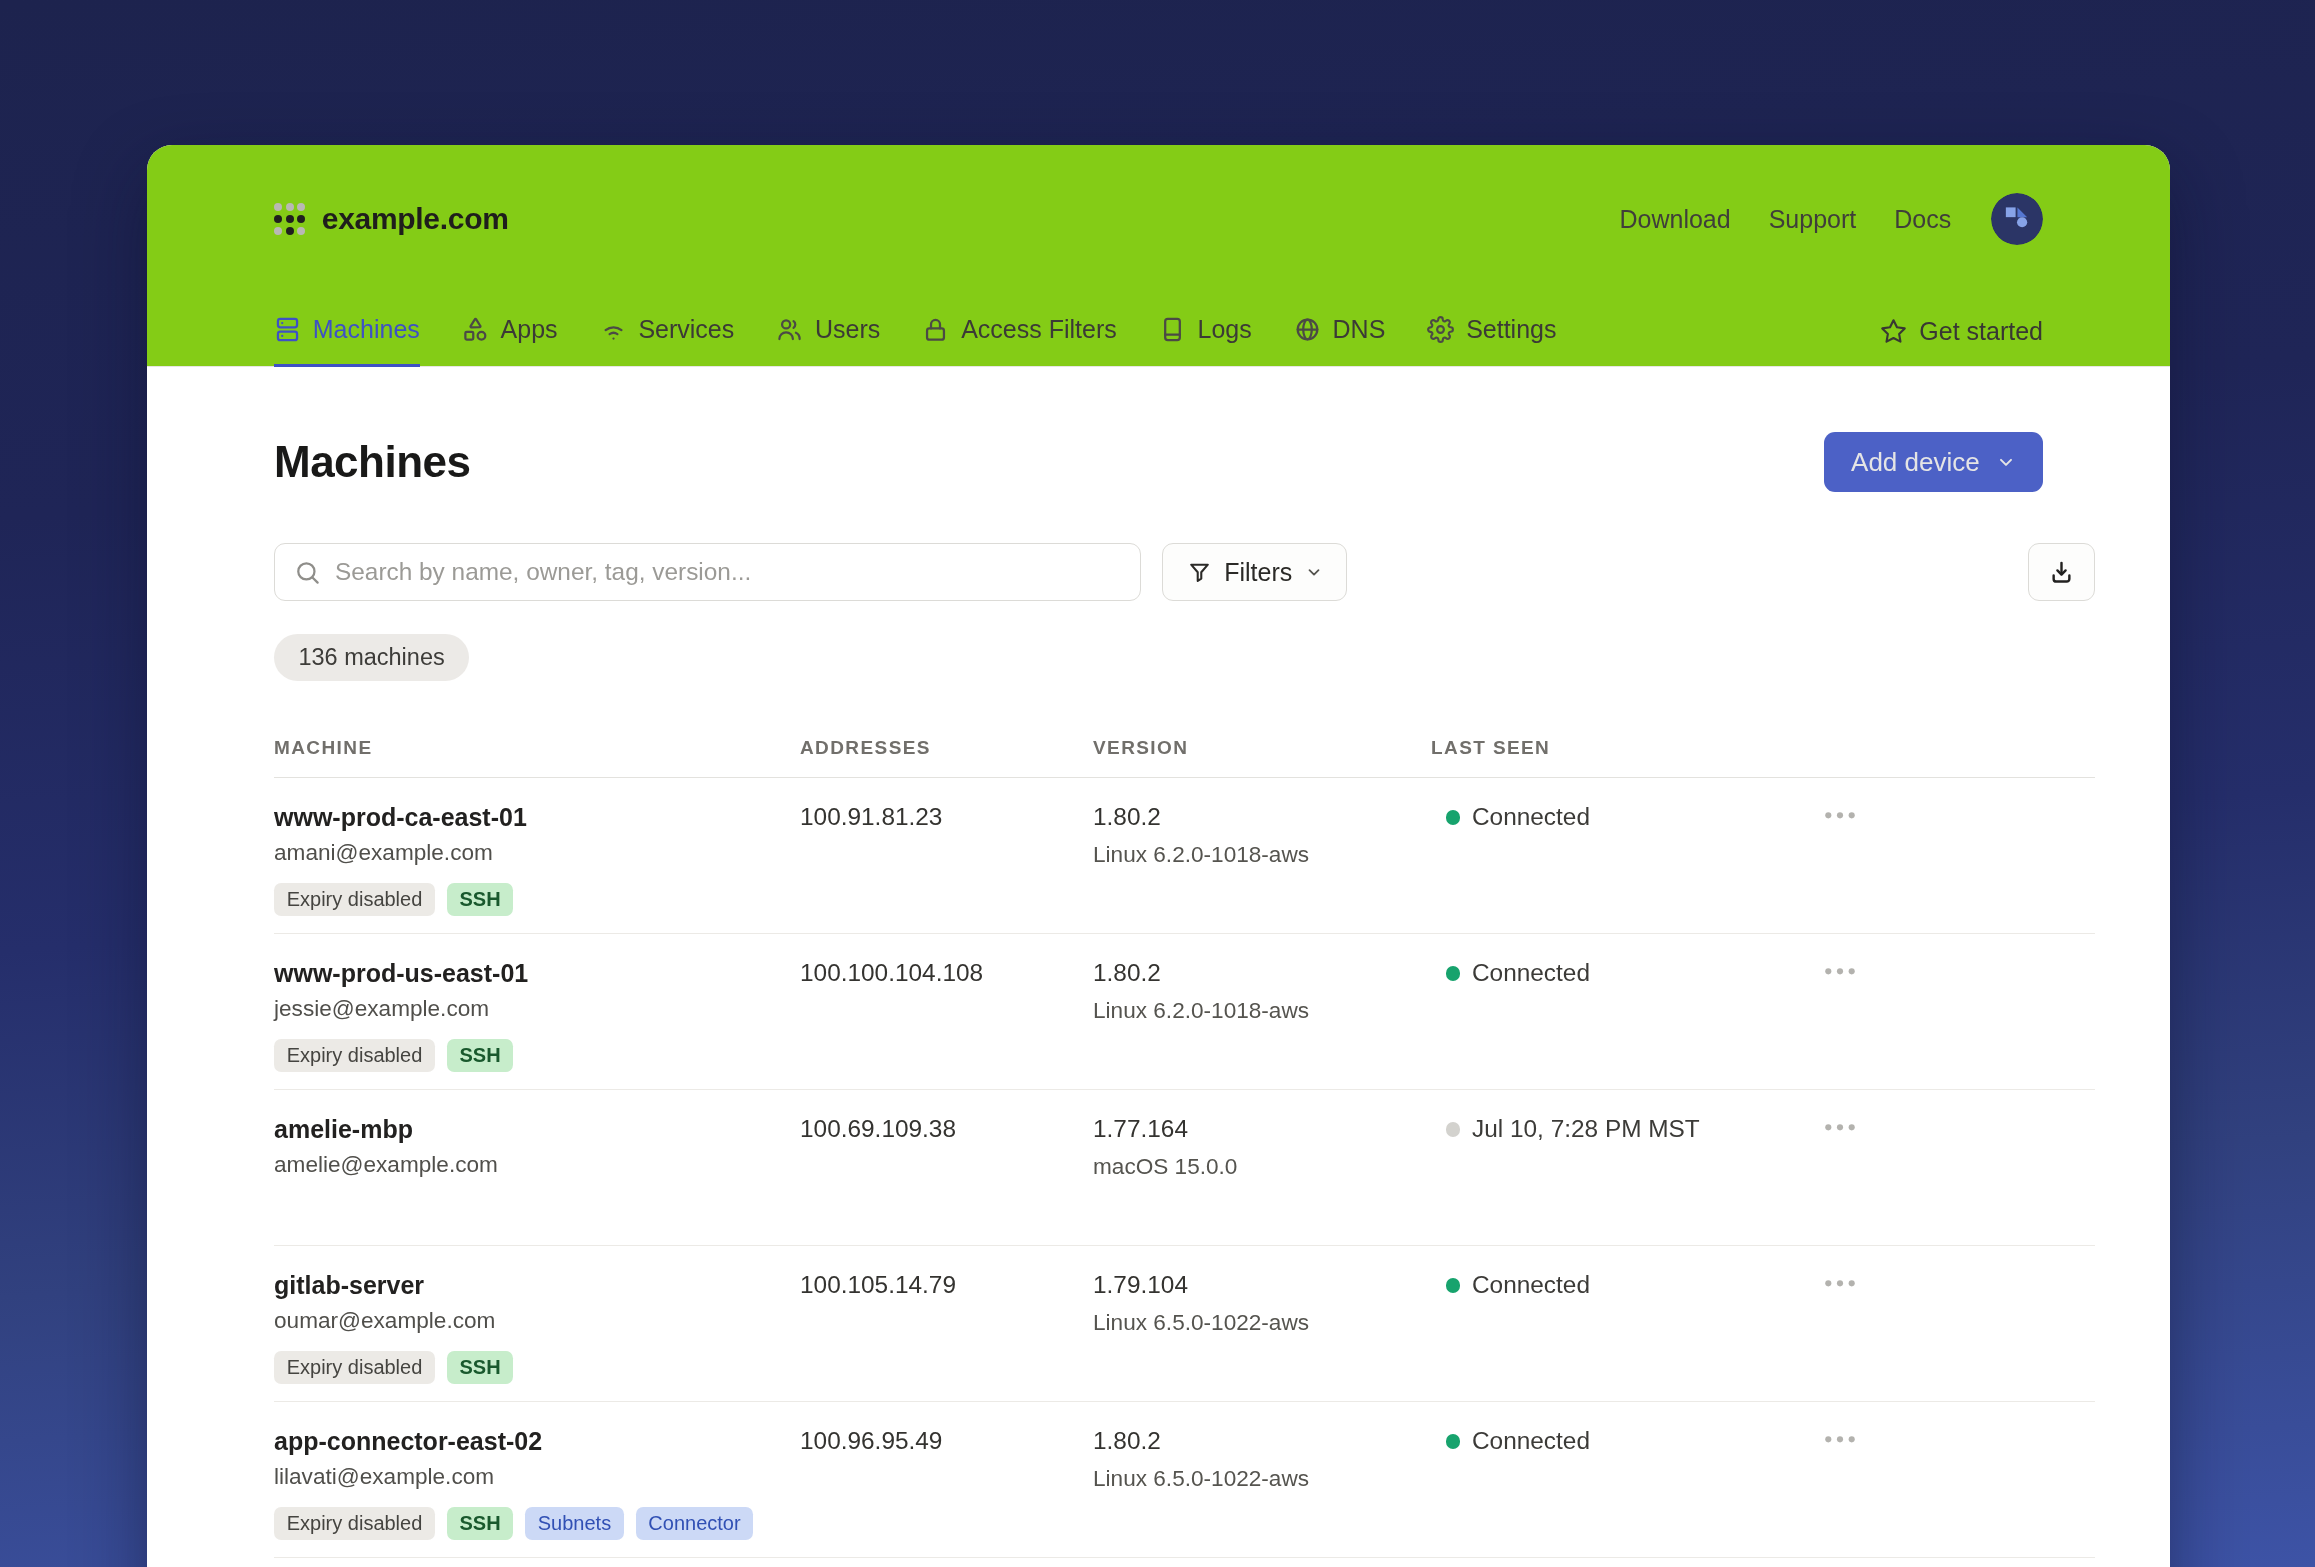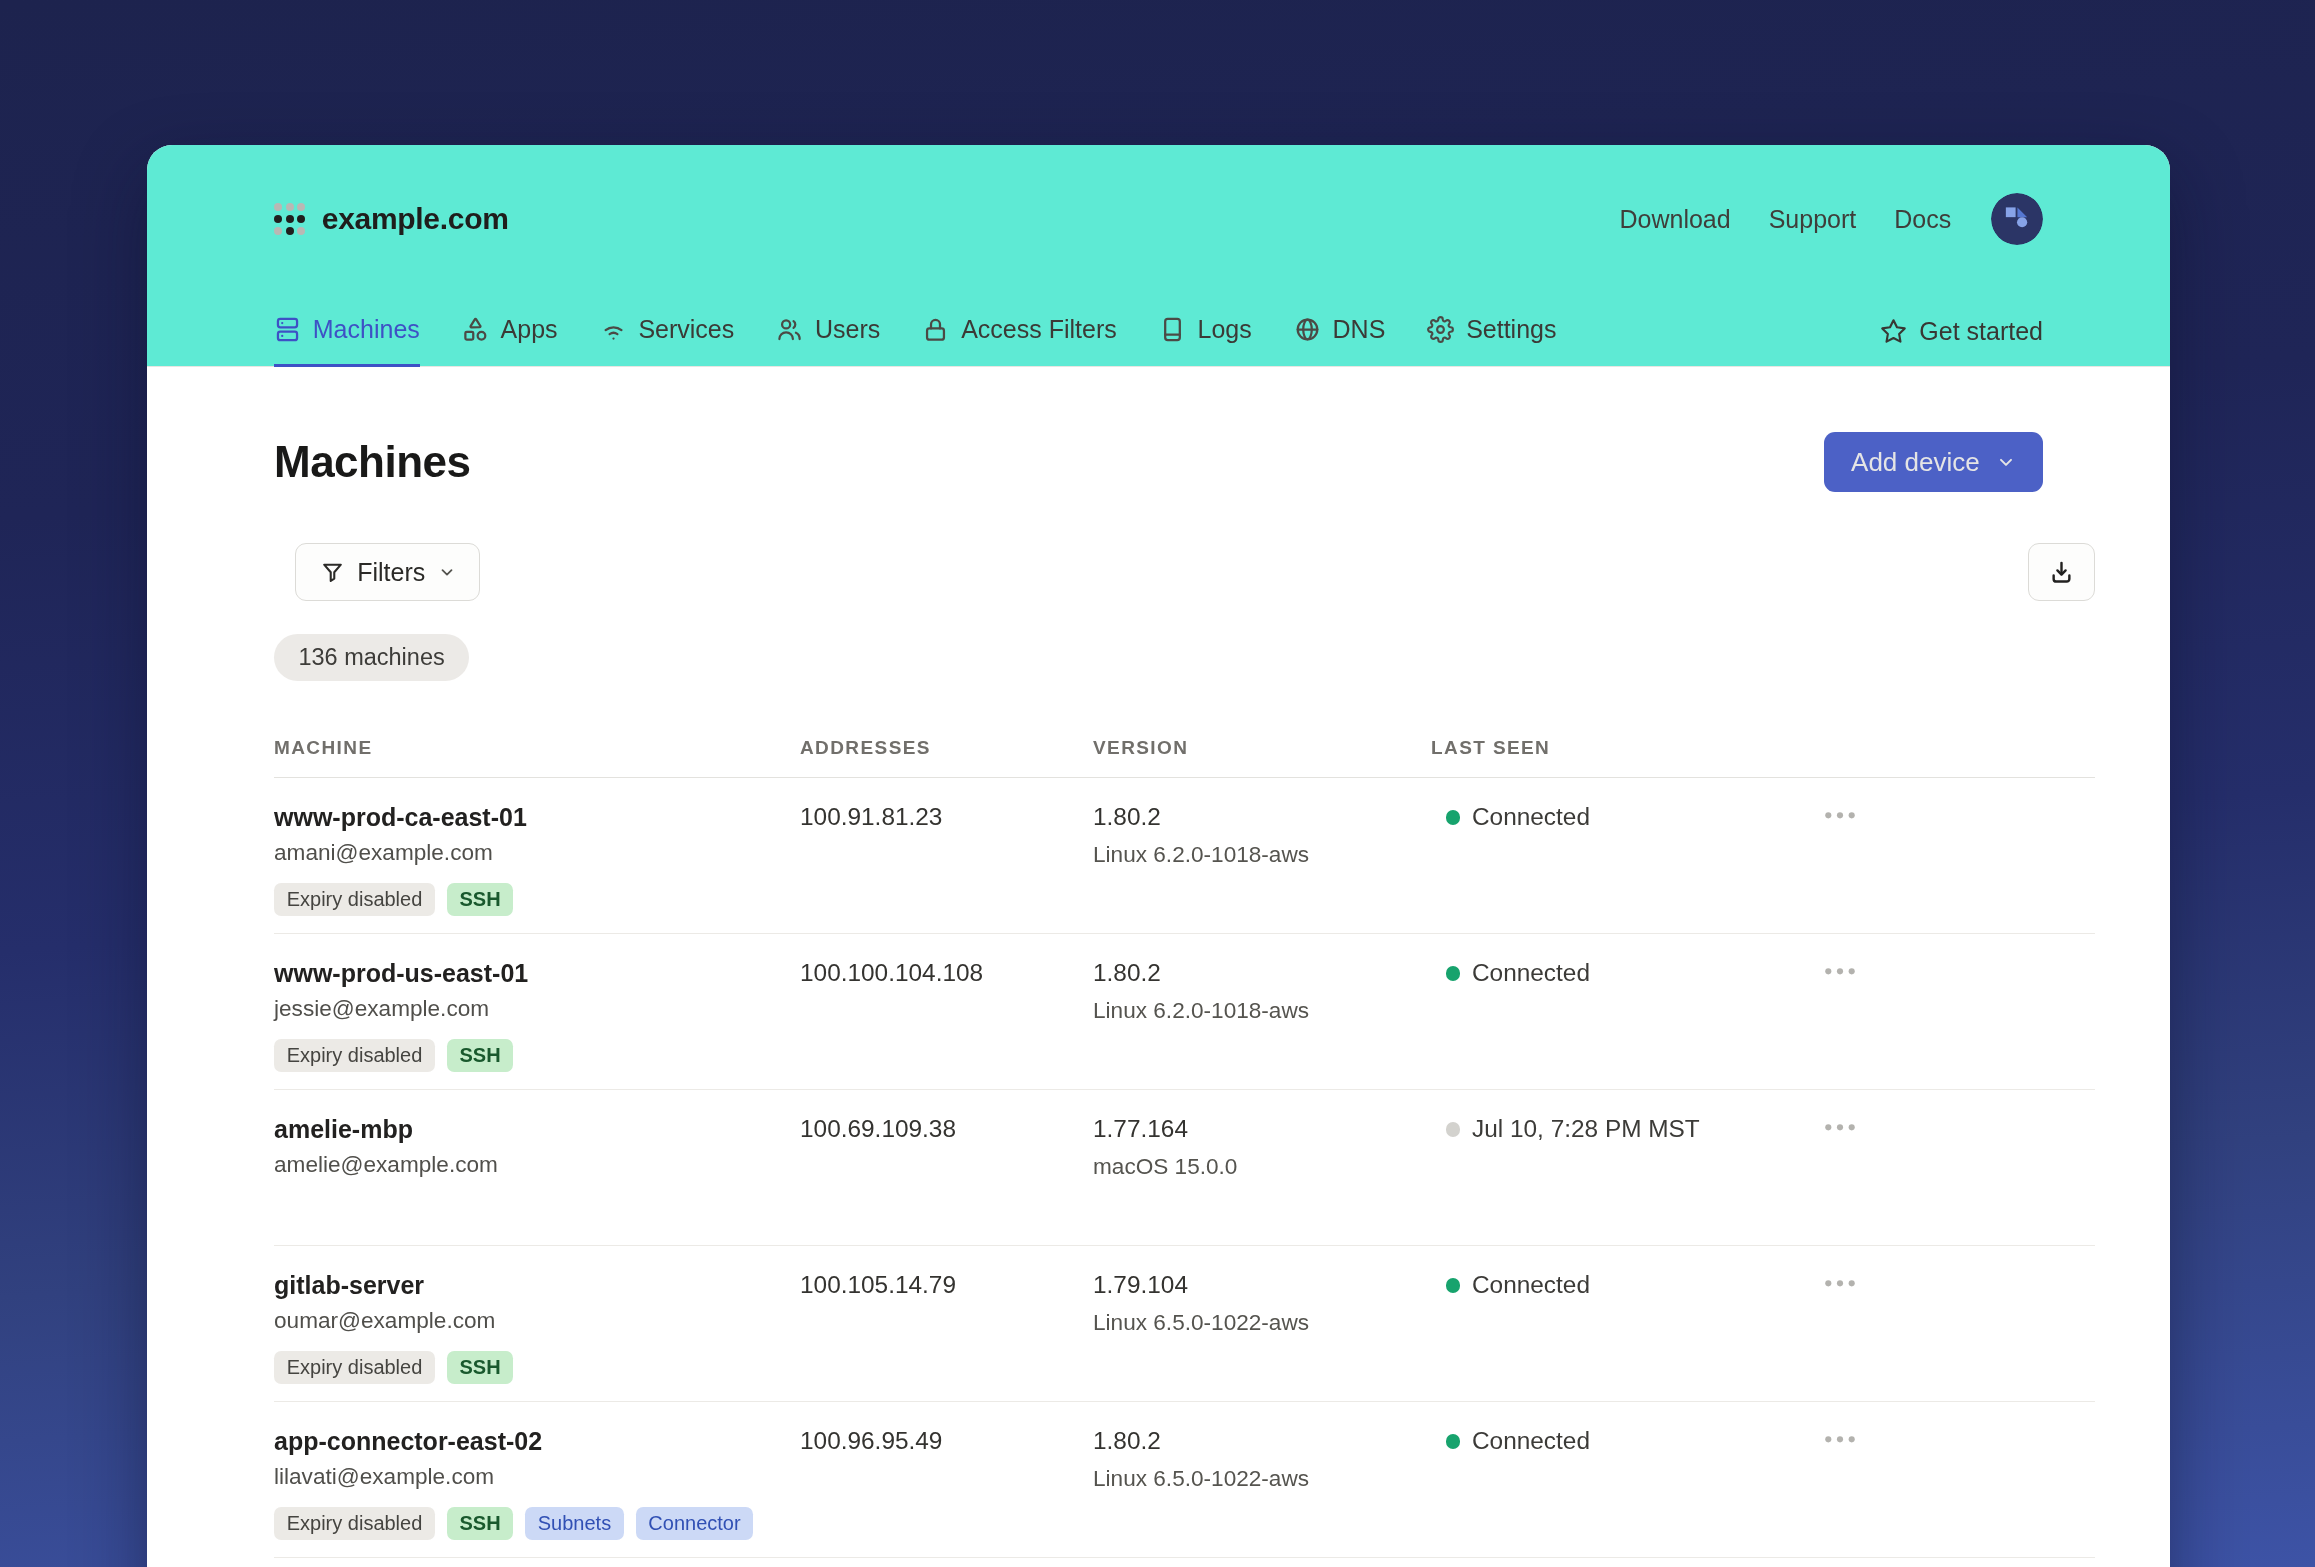--- a/index.html
+++ b/index.html
@@ -13,21 +13,21 @@
 
   .card {
     position:absolute; left:147px; top:145px; width:2023px; height:1493px;
     background:#ffffff; border-radius:25px;
     box-shadow:0 27px 72px rgba(10,14,40,.45);
     overflow:hidden;
   }
 
   
   .card-header {
-    background:#5eead4; padding:54px 127px 0 127px;
+    background:#84cc16; padding:54px 127px 0 127px;
     border-bottom:0.9px solid #e7e6e2;
   }
   .brand-row { display:flex; align-items:center; height:40px; }
   .logo-grid { display:grid; grid-template-columns:repeat(3,8.1px); grid-gap:3.6px; margin-right:16.3px; }
   .logo-grid i { width:8.1px; height:8.1px; border-radius:50%; display:block; }
   .logo-grid i.lt { background:#b9b8b4; }
   .logo-grid i.dk { background:#201f1e; }
   .brand-name { font-size:30px; font-weight:700; color:#1f1e1c; letter-spacing:-0.3px; }
 
   .top-links { margin-left:auto; display:flex; align-items:center; gap:38px; }
@@ -238,20 +238,27 @@
         <h1>Machines</h1>
         <button class="btn-primary">
           <span>Add device</span>
           <svg viewBox="0 0 24 24" fill="none" stroke="currentColor" stroke-width="2.4" stroke-linecap="round" stroke-linejoin="round">
               <path d="m6 9.5 6 6 6-6"></path>
             </svg>
         </button>
       </div>
 
       <div class="toolbar">
+        <div class="search">
+          <svg viewBox="0 0 24 24" fill="none" stroke="currentColor" stroke-width="2" stroke-linecap="round">
+              <circle cx="11" cy="11" r="7.2"></circle>
+              <line x1="16.4" y1="16.4" x2="21" y2="21"></line>
+            </svg>
+          <input type="text" placeholder="Search by name, owner, tag, version..." style="">
+        </div>
         <button class="btn-filters">
           <svg class="funnel" viewBox="0 0 24 24" fill="none" stroke="currentColor" stroke-width="2" stroke-linecap="round" stroke-linejoin="round">
               <path d="M4 4.5h16l-6.3 7.3v6l-3.4 2.3v-8.3Z"></path>
             </svg>
           <span>Filters</span>
           <svg class="chev" viewBox="0 0 24 24" fill="none" stroke="currentColor" stroke-width="2.4" stroke-linecap="round" stroke-linejoin="round">
               <path d="m6 9.5 6 6 6-6"></path>
             </svg>
         </button>
         <button class="btn-export">

